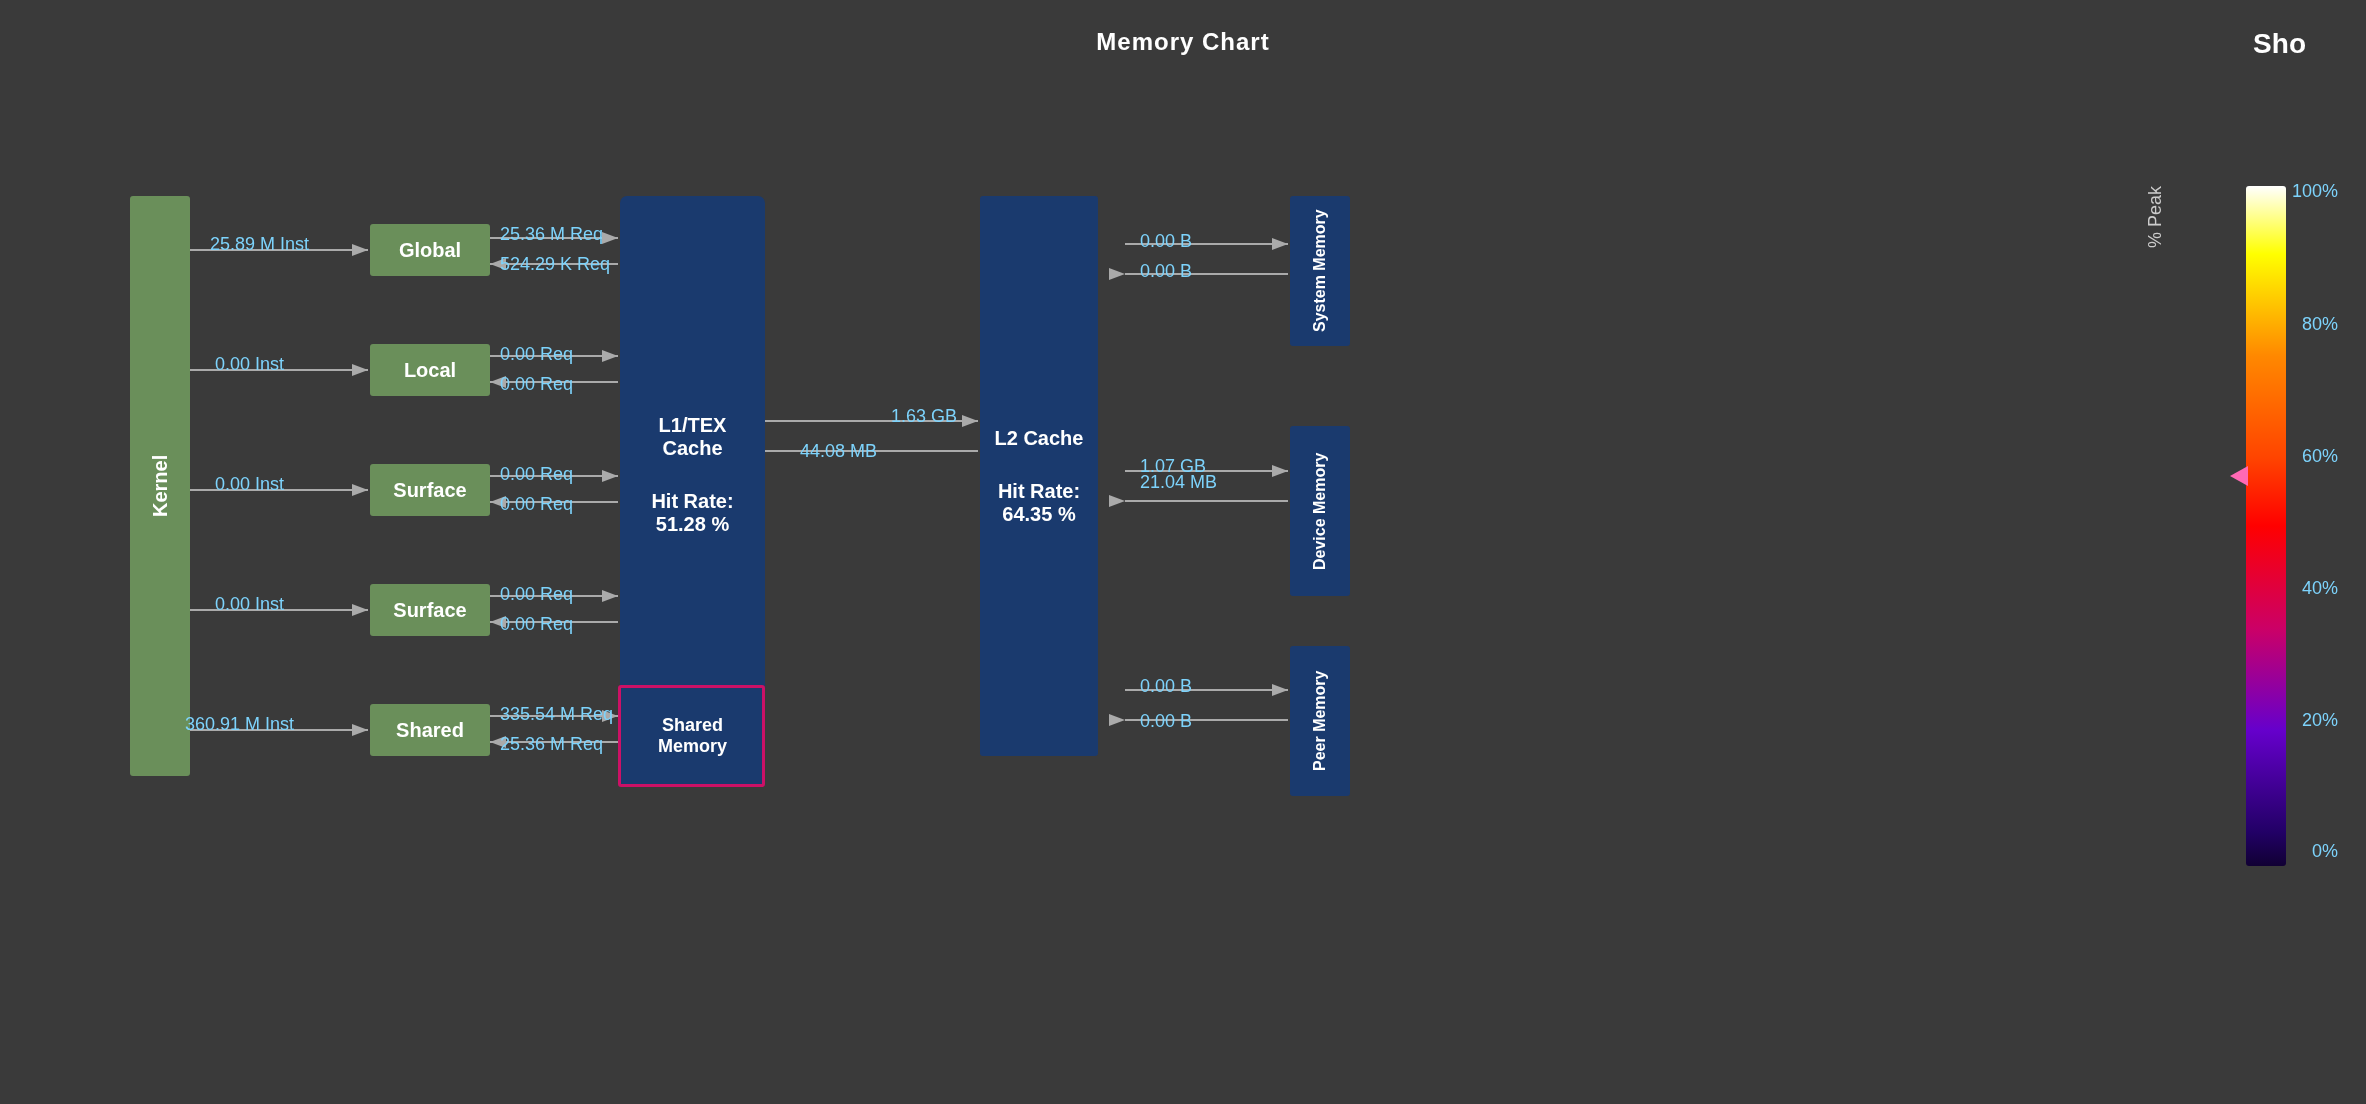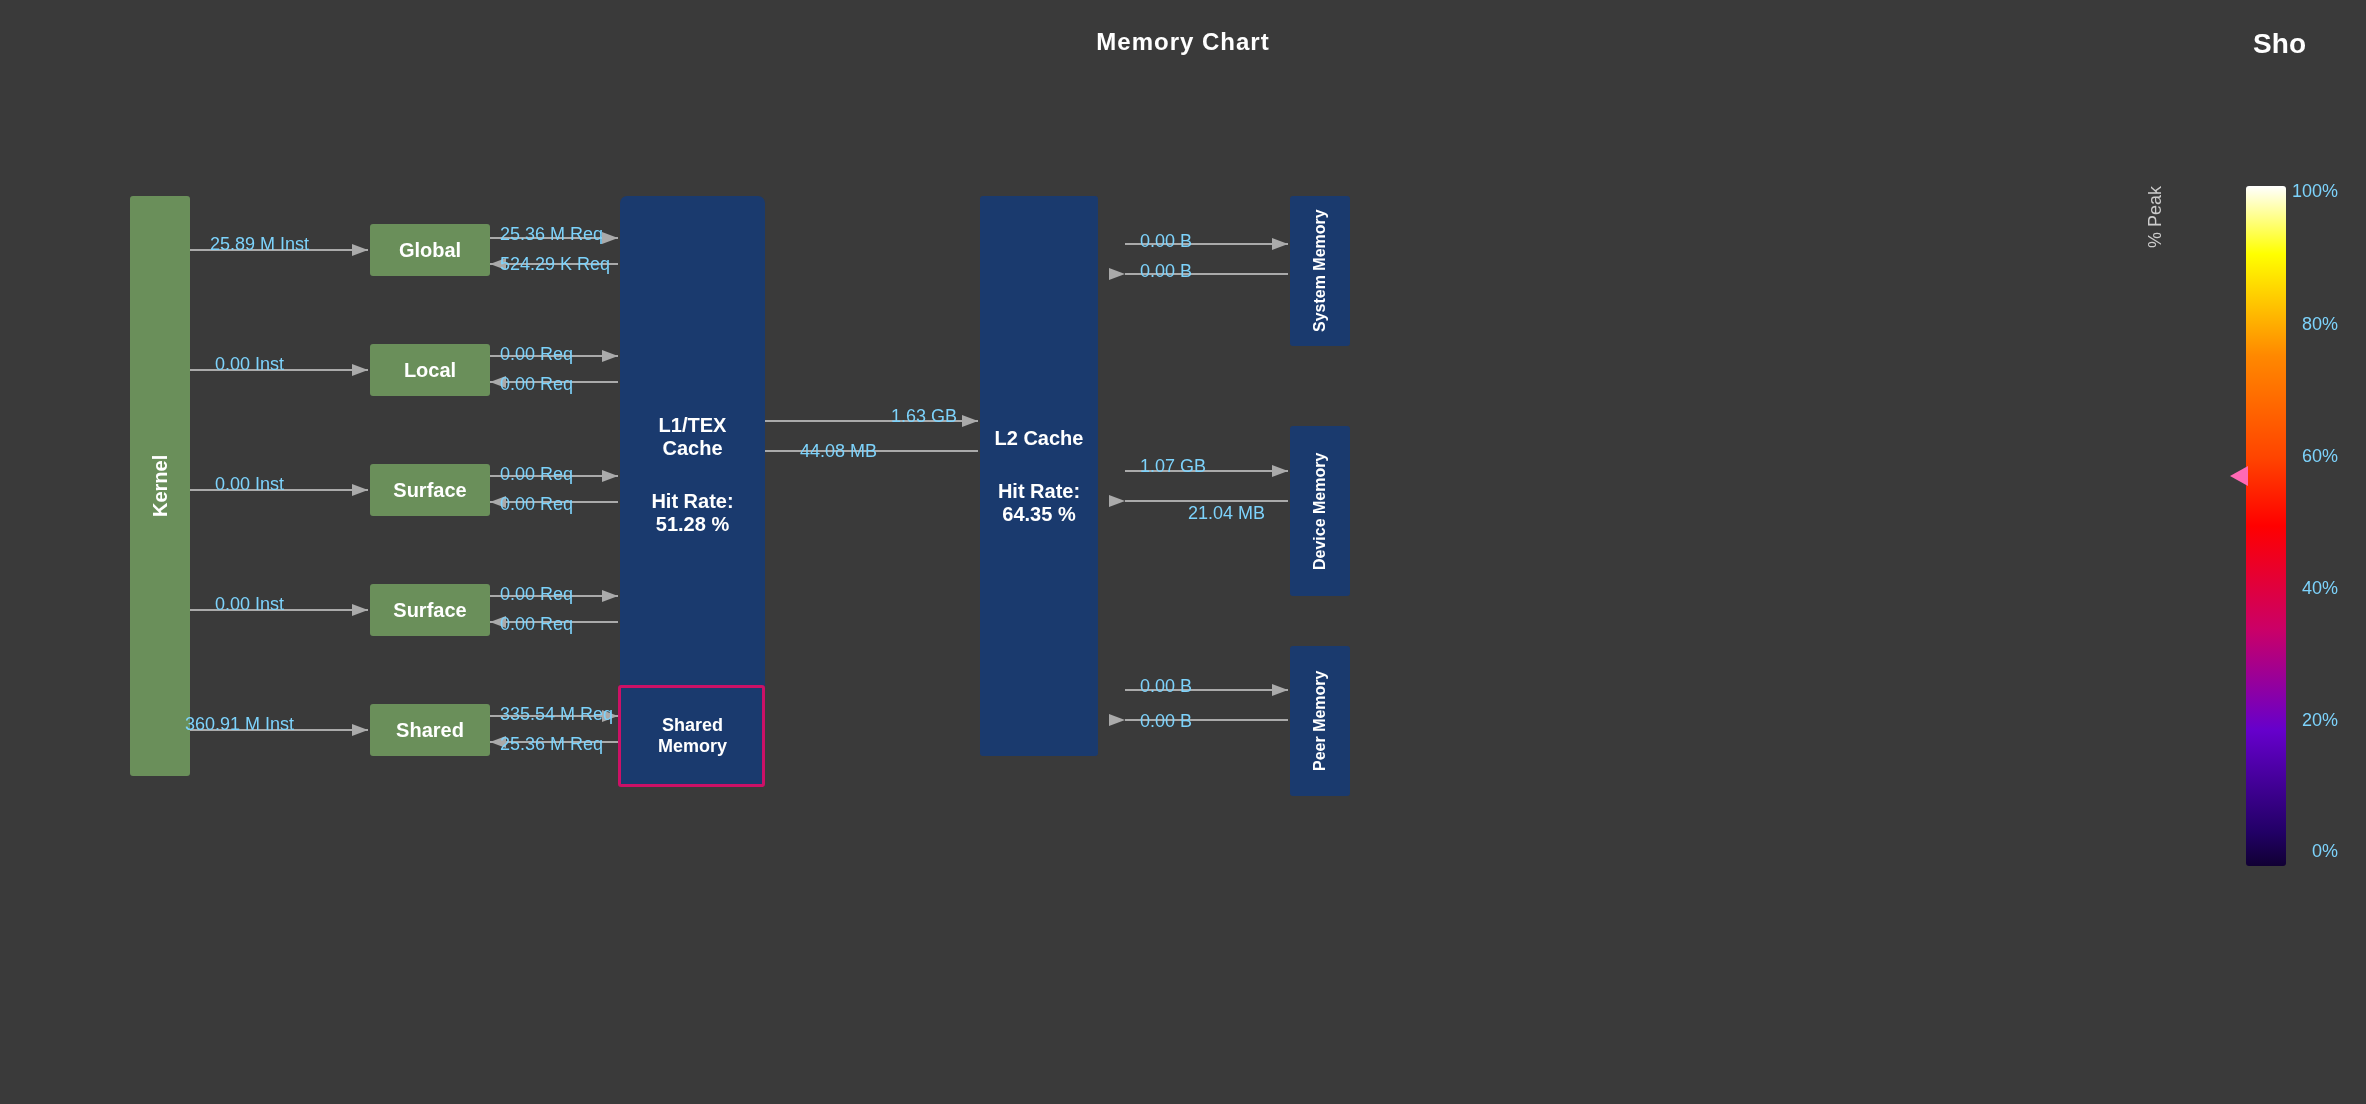--- a/index.html
+++ b/index.html
@@ -325,21 +325,21 @@
     <span style="margin-top:30px;">Hit Rate:</span>
     <span>64.35 %</span>
   </div>
 
   <div class="label" style="left:1140px; top:155px;">0.00 B</div>
   <div class="label" style="left:1140px; top:185px;">0.00 B</div>
 
   <div class="blue-block system-memory-block">System Memory</div>
 
   <div class="label" style="left:1140px; top:380px;">1.07 GB</div>
-  <div class="label" style="left:1140px; top:427px;margin-left:48px;">21.04 MB</div>
+  <div class="label" style="left:1140px; top:396px;">21.04 MB</div>
 
   <div class="blue-block device-memory-block">Device Memory</div>
 
   <div class="label" style="left:1140px; top:600px;">0.00 B</div>
   <div class="label" style="left:1140px; top:635px;">0.00 B</div>
 
   <div class="blue-block peer-memory-block">Peer Memory</div>
 
   <div class="blue-block shared-memory-block">
     <span>Shared</span>

